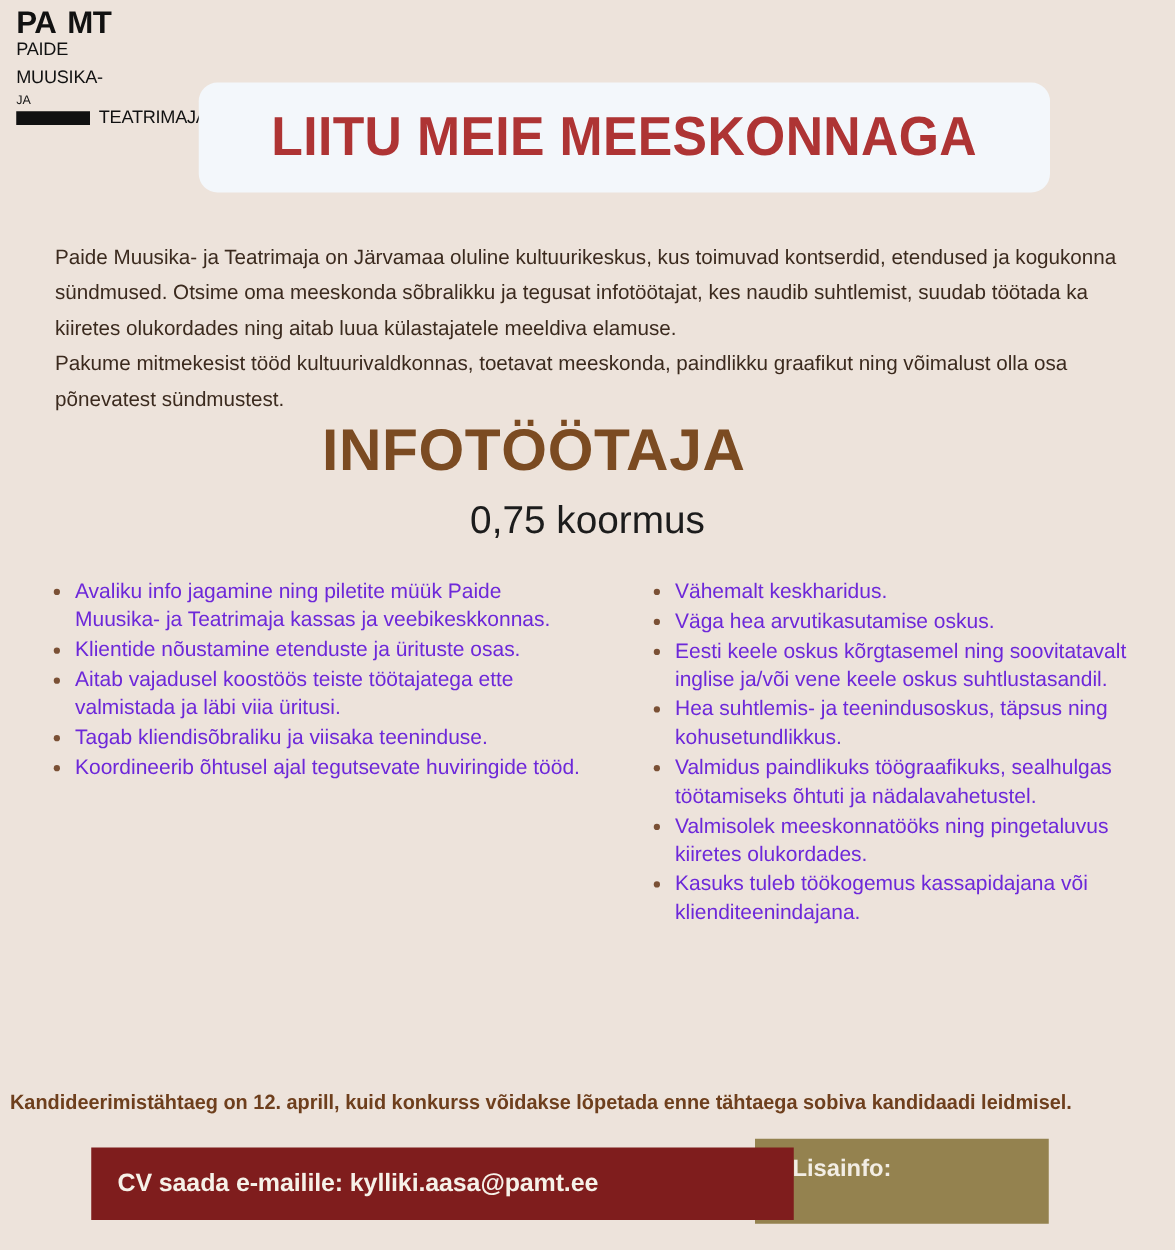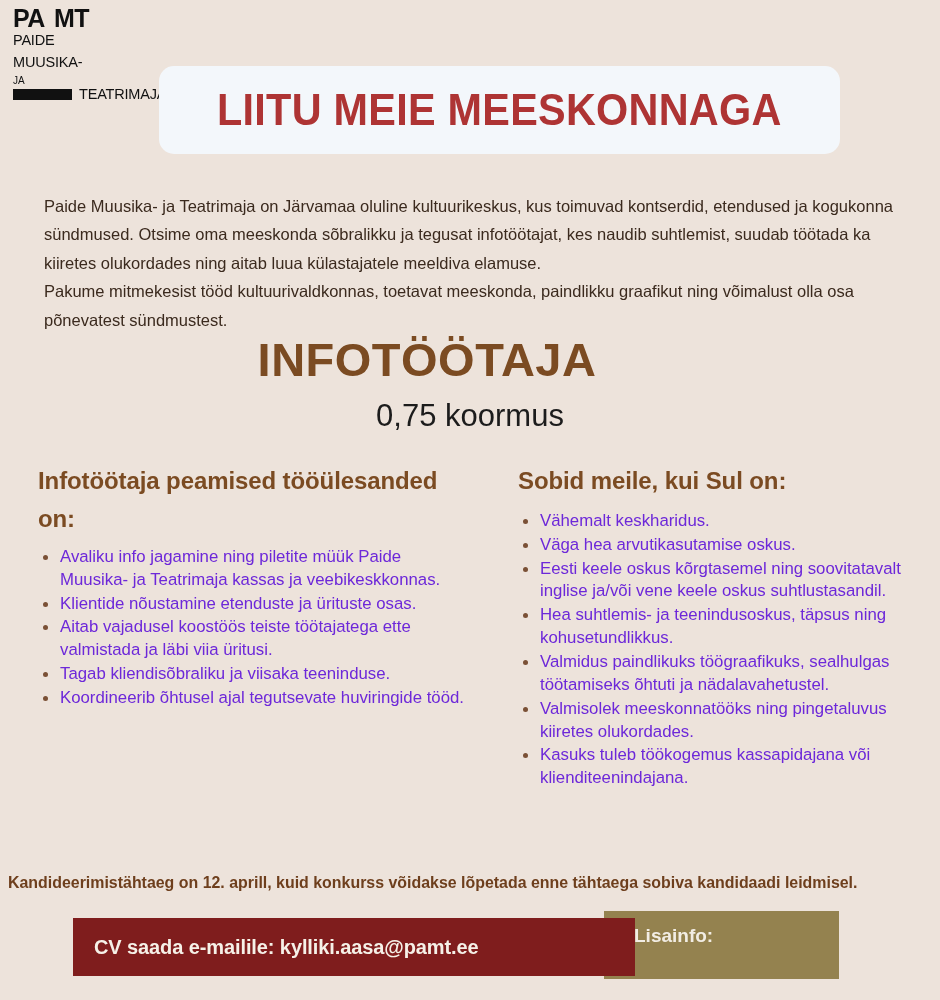--- a/index.html
+++ b/index.html
@@ -240,32 +240,30 @@
 
 <div id="intro">
   <p>Paide Muusika- ja Teatrimaja on Järvamaa oluline kultuurikeskus, kus toimuvad kontserdid, etendused ja kogukonna sündmused. Otsime oma meeskonda sõbralikku ja tegusat infotöötajat, kes naudib suhtlemist, suudab töötada ka kiiretes olukordades ning aitab luua külastajatele meeldiva elamuse.</p>
   <p>Pakume mitmekesist tööd kultuurivaldkonnas, toetavat meeskonda, paindlikku graafikut ning võimalust olla osa põnevatest sündmustest.</p>
 </div>
 
 <div id="job-title">INFOTÖÖTAJA</div>
 <div id="job-load">0,75 koormus</div>
 
 <div class="column" id="col-left">
-  <h2 class="col-heading">Infotöötaja peamised tööülesanded on:</h2>
   <ul class="bullets">
     <li>Avaliku info jagamine ning piletite müük Paide Muusika- ja Teatrimaja kassas ja veebikeskkonnas.</li>
     <li>Klientide nõustamine etenduste ja ürituste osas.</li>
     <li>Aitab vajadusel koostöös teiste töötajatega ette valmistada ja läbi viia üritusi.</li>
     <li>Tagab kliendisõbraliku ja viisaka teeninduse.</li>
     <li>Koordineerib õhtusel ajal tegutsevate huviringide tööd.</li>
   </ul>
 </div>
 
 <div class="column" id="col-right">
-  <h2 class="col-heading">Sobid meile, kui Sul on:</h2>
   <ul class="bullets">
     <li>Vähemalt keskharidus.</li>
     <li>Väga hea arvutikasutamise oskus.</li>
     <li>Eesti keele oskus kõrgtasemel ning soovitatavalt inglise ja/või vene keele oskus suhtlustasandil.</li>
     <li>Hea suhtlemis- ja teenindusoskus, täpsus ning kohusetundlikkus.</li>
     <li>Valmidus paindlikuks töögraafikuks, sealhulgas töötamiseks õhtuti ja nädalavahetustel.</li>
     <li>Valmisolek meeskonnatööks ning pingetaluvus kiiretes olukordades.</li>
     <li>Kasuks tuleb töökogemus kassapidajana või klienditeenindajana.</li>
   </ul>
 </div>

